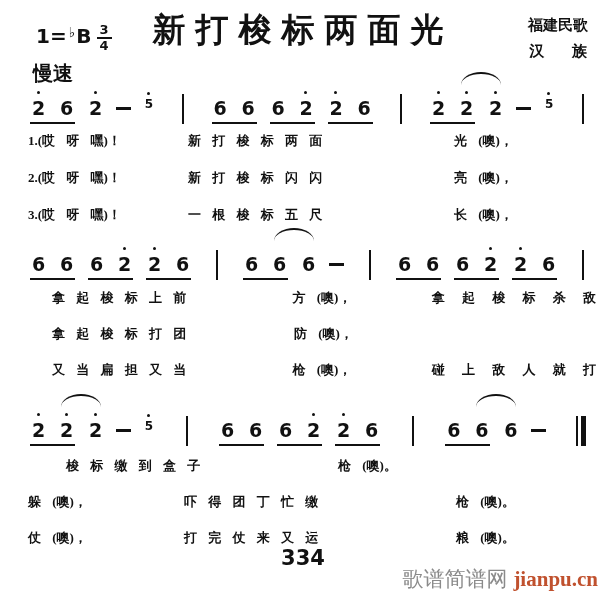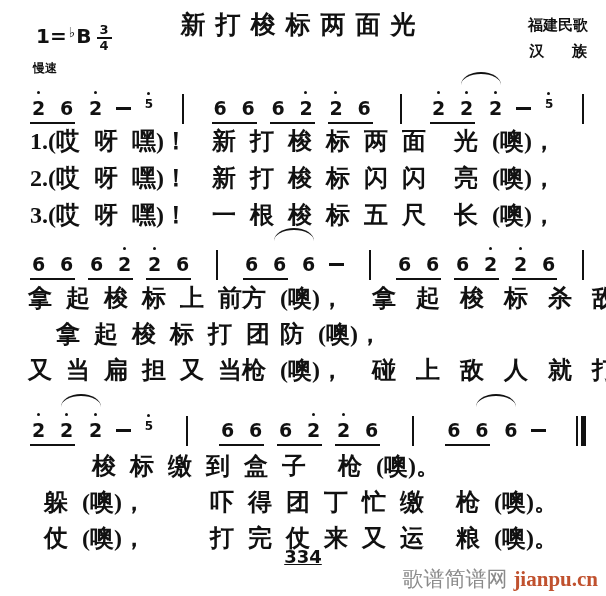--- a/index.html
+++ b/index.html
@@ -1,33 +1,33 @@
 <!DOCTYPE html>
 <html><head>
 <meta charset="utf-8">
 <style>
   html,body{margin:0;padding:0;}
   .page{position:relative;width:606px;height:596px;background:#ffffff;color:#111;
         font-family:"Liberation Serif",serif;overflow:hidden;}
 
   
   .title{position:absolute;top:8px;left:0;right:0;text-align:center;
-         font-size:25px;font-weight:700;letter-spacing:10px;
+         font-size:33px;font-weight:700;letter-spacing:10px;
          font-family:"Liberation Sans",sans-serif;}
   .source{position:absolute;top:12px;right:18px;font-size:15px;font-weight:700;
           line-height:26px;text-align:center;}
   .source .l2{word-spacing:24px;}
   .keysig{position:absolute;top:24px;left:36px;font-weight:700;font-size:20px;
           font-family:"DejaVu Sans",sans-serif;}
   .keysig .flat{font-size:14px;vertical-align:6px;margin:0 1px 0 2px;}
   .frac{display:inline-block;text-align:center;font-size:13px;line-height:12px;
         vertical-align:-7px;margin-left:5px;font-weight:700;}
   .frac .num{display:block;border-bottom:2px solid #111;padding:0 3px 1px;}
   .frac .den{display:block;padding-top:1px;}
-  .tempo{position:absolute;top:60px;left:33px;font-size:12px;font-weight:700;}
+  .tempo{position:absolute;top:60px;left:33px;font-size:20px;font-weight:700;}
 
   
   .system{position:absolute;left:30px;right:20px;height:52px;box-sizing:border-box;
           padding-top:16px;display:flex;justify-content:space-between;
           align-items:flex-end;font-family:"DejaVu Sans",sans-serif;}
   .sys1{top:72px;} .sys2{top:228px;} .sys3{top:394px;}
   .measure{display:flex;align-items:flex-end;gap:13px;}
   .beam{display:inline-flex;gap:13px;border-bottom:2px solid #111;padding:0 1px 2px;}
   .n,.gn{position:relative;display:inline-block;text-align:center;}
   .n{width:15px;font-size:19px;line-height:20px;font-weight:700;padding-bottom:2px;}
@@ -38,39 +38,39 @@
   .gn .dt{top:-6px;}
   .dash{width:15px;height:3px;background:#111;margin-bottom:14px;}
   .bar{width:2px;height:30px;background:#111;margin:0 2px;}
   .finalbar{display:flex;gap:3px;align-items:flex-end;}
   .finalbar .thin{width:2px;height:30px;background:#111;}
   .finalbar .thick{width:5px;height:30px;background:#111;}
   .arc{position:absolute;top:0;height:11px;border-top:2px solid #111;
        border-radius:50% 50% 0 0 / 100% 100% 0 0;}
 
   
-  .lyrics{position:absolute;left:28px;right:10px;font-weight:700;font-size:24px;
-          word-spacing:8px;text-align:right;}
+  .lyrics{position:absolute;left:28px;right:10px;font-weight:700;font-size:13px;
+          word-spacing:8px;}
   .b1{top:122px;} .b2{top:280px;} .b3{top:448px;}
   .lyr-row{display:flex;align-items:center;height:37px;white-space:nowrap;}
   .b2 .lyr-row,.b3 .lyr-row{height:36px;}
   .c{display:inline-block;}
   .b1 .c0{width:160px;}
   .b1 .c1{width:238px;}
   .b1 .c2{margin-left:28px;}
-  .b2 .c0{width:242px;}
+  .b2 .c0{width:242px;margin-left:24px;}
   .b2 .c1{width:112px;}
   .b2 .c2{margin-left:28px;word-spacing:14px;}
   .b3 .c0{width:118px;}
   .b3 .c1{width:240px;margin-left:38px;}
   .b3 .c2{margin-left:32px;}
 
   
   .pagenum{position:absolute;top:546px;left:0;right:0;text-align:center;
-           font-size:18px;font-weight:700;font-family:"DejaVu Sans",sans-serif;text-decoration:underline;}
+           font-size:21px;font-weight:700;font-family:"DejaVu Sans",sans-serif;}
   .watermark{position:absolute;right:8px;bottom:3px;font-size:21px;}
   .watermark .url{font-weight:700;margin-left:6px;}
 </style>
 </head>
 <body>
 
 <div class="page">
 
   <div class="title">新打梭标两面光</div>
 

